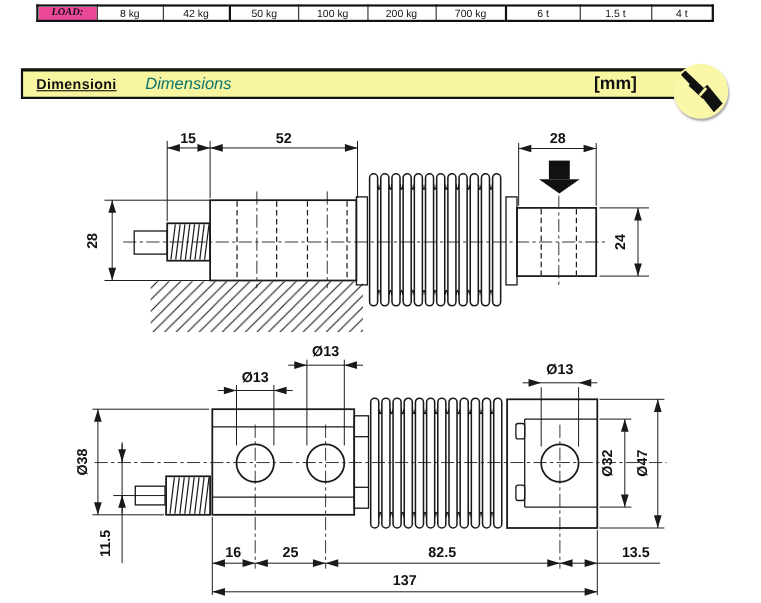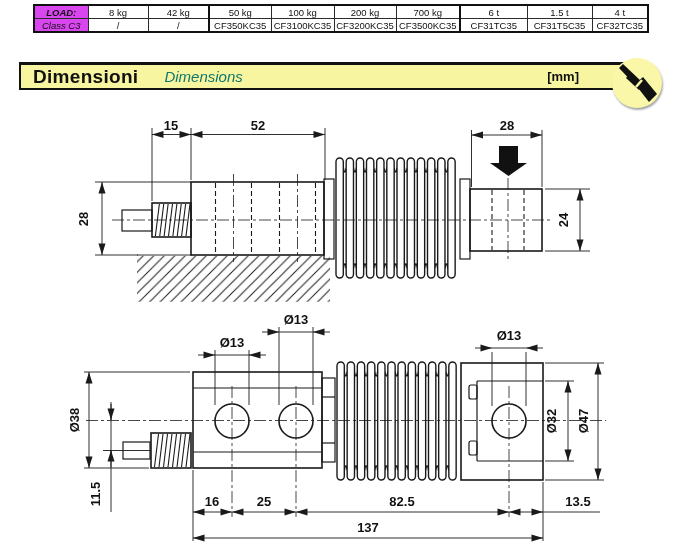--- a/index.html
+++ b/index.html
@@ -3,30 +3,30 @@
 <meta charset="utf-8">
 <style>
   html,body{margin:0;padding:0;background:#fff;}
   .sheet{position:relative;width:692px;height:548px;background:#fff;overflow:hidden;
          font-family:"Liberation Sans",sans-serif;color:#111;}
   
   .ltable{position:absolute;left:33px;top:4px;width:616px;border-collapse:collapse;
           table-layout:fixed;border:2px solid #111;font-size:9.5px;}
   .ltable td{border:1px solid #2b2b2b;height:12px;padding:0 1px;text-align:center;
              white-space:nowrap;overflow:hidden;color:#111;}
-  .ltable td.lab{background:#d946ef;font-style:italic;}
+  .ltable td.lab{background:#ec4899;font-style:italic;font-family:Liberation Serif, serif;}
   .ltable td.bold{font-weight:bold;}
   .ltable td:nth-child(4),.ltable td:nth-child(8){border-left:2.5px solid #111;}
   
   .band{position:absolute;left:19px;top:62px;width:626px;height:28px;background:#f8f5a0;
         border:2px solid #111;border-top-width:3px;box-sizing:border-box;
         display:flex;align-items:center;z-index:2;}
-  .band .it{font-weight:bold;font-size:19px;margin-left:12px;letter-spacing:.3px;}
+  .band .it{font-weight:bold;font-size:13px;margin-left:12px;letter-spacing:.3px;text-decoration:underline;}
   .band .en{font-style:italic;font-size:15px;color:#0f766e;margin-left:26px;}
-  .band .unit{margin-left:auto;margin-right:64px;font-weight:bold;font-size:13px;}
+  .band .unit{margin-left:auto;margin-right:64px;font-weight:bold;font-size:16px;}
   .badge{position:absolute;left:612px;top:58px;width:50px;height:50px;border-radius:50%;
          background:#faf7a8;z-index:3;box-shadow:1px 2px 2px rgba(0,0,0,.35);}
   .badge svg{display:block;}
   
   svg.draw{position:absolute;left:0;top:0;z-index:1;}
   .ol{fill:none;stroke:#1a1a1a;stroke-width:1.6;}
   .o2{fill:none;stroke:#1a1a1a;stroke-width:1.2;}
   .thin{fill:none;stroke:#1a1a1a;stroke-width:.9;}
   .dim{fill:none;stroke:#1a1a1a;stroke-width:.9;}
   .cl{fill:none;stroke:#1a1a1a;stroke-width:.8;stroke-dasharray:12 3 3 3;}
@@ -59,32 +59,20 @@
           <td>8 kg</td>
           <td>42 kg</td>
           <td>50 kg</td>
           <td>100 kg</td>
           <td>200 kg</td>
           <td>700 kg</td>
           <td>6 t</td>
           <td>1.5 t</td>
           <td>4 t</td>
         </tr>
-        <tr>
-          <td class="lab">Class C3</td>
-          <td>/</td>
-          <td>/</td>
-          <td>CF350KC35</td>
-          <td>CF3100KC35</td>
-          <td>CF3200KC35</td>
-          <td>CF3500KC35</td>
-          <td>CF31TC35</td>
-          <td>CF31T5C35</td>
-          <td>CF32TC35</td>
-        </tr>
       </tbody>
   </table>
 
   <div class="band">
     <span class="it">Dimensioni</span>
     <span class="en">Dimensions</span>
     <span class="unit">[mm]</span>
   </div>
 
   <div class="badge">

